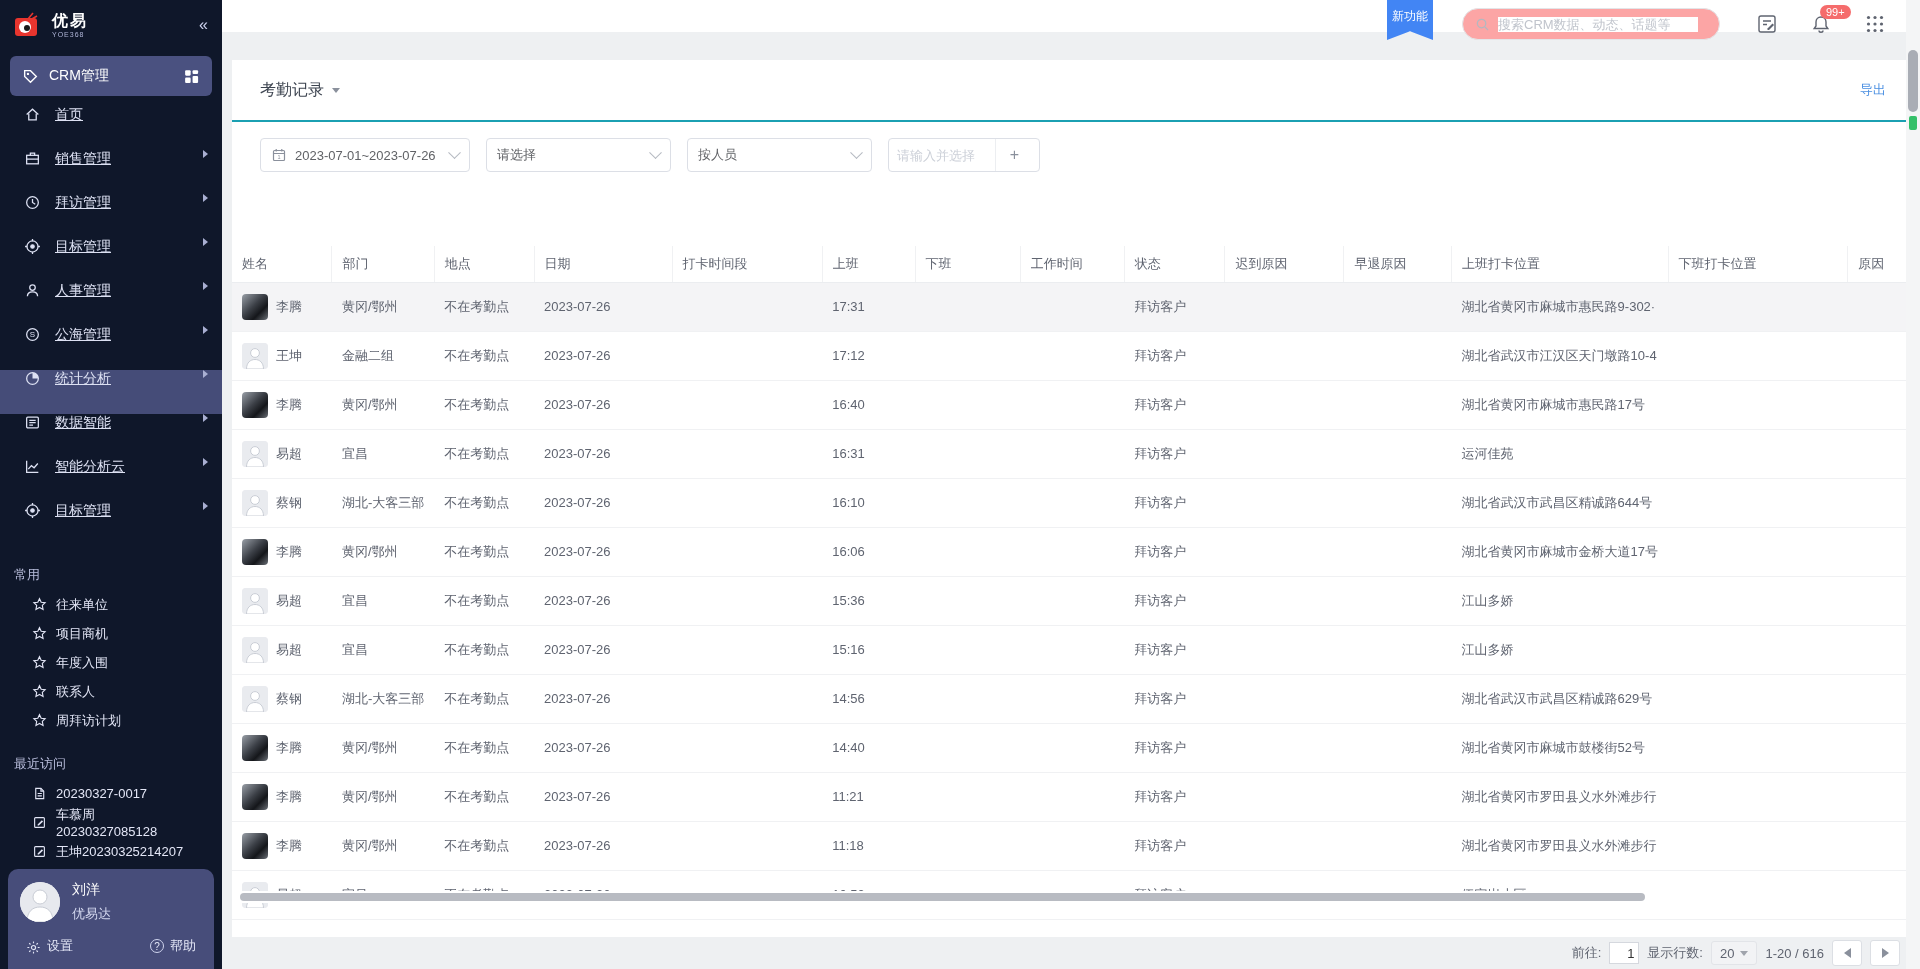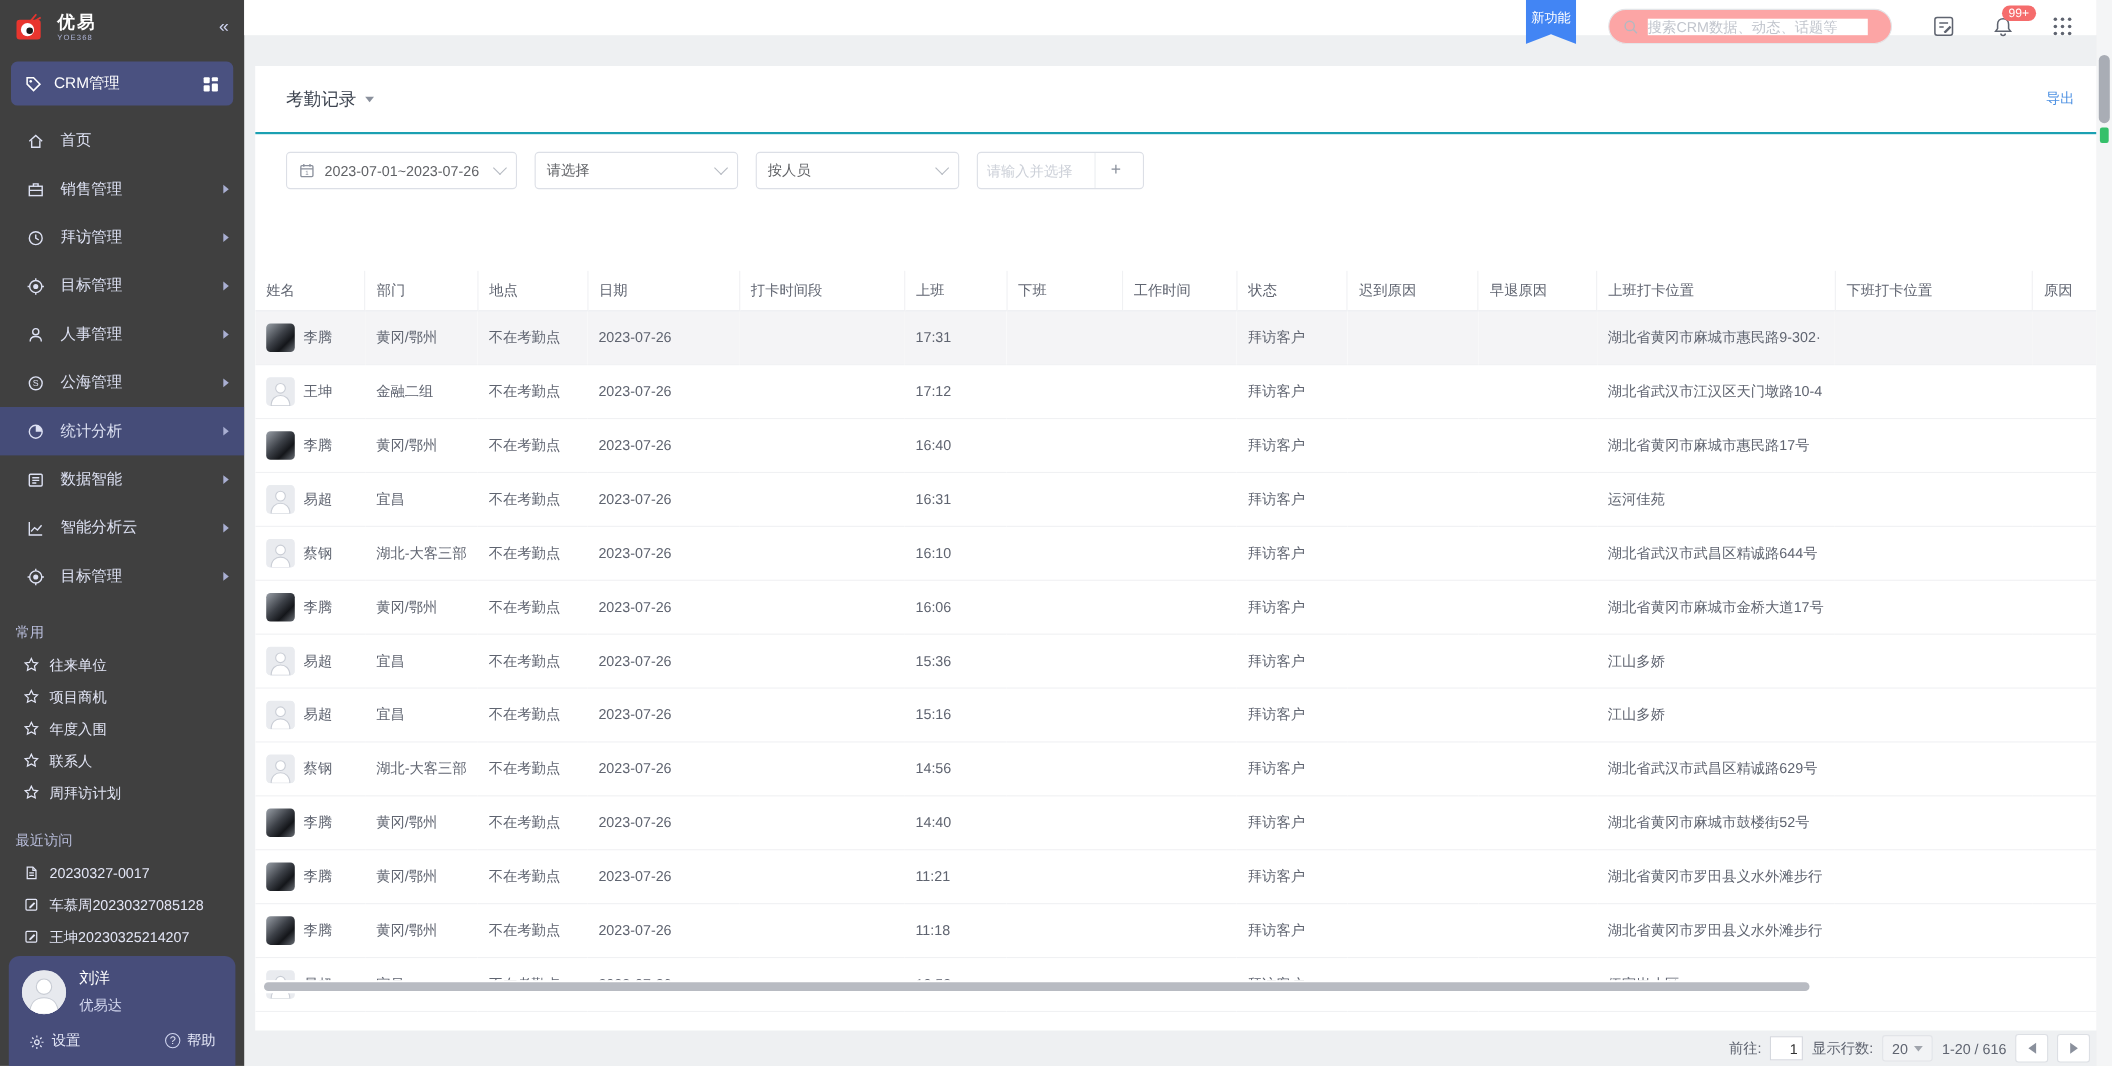--- a/index.html
+++ b/index.html
@@ -1,37 +1,37 @@
 <!DOCTYPE html>
 <html><head>
 <meta charset="utf-8">
 <style>
   * { margin:0; padding:0; box-sizing:border-box; }
   html,body { width:1920px; height:969px; overflow:hidden; font-family:"Liberation Sans","DejaVu Sans",sans-serif; background:#eef0f2; }
   .app { position:relative; width:1920px; height:969px; }
 
   
-  .sidebar { position:absolute; left:0; top:0; width:222px; height:969px; background:#404040; color:#e8eaf6; overflow:hidden; }
+  .sidebar { position:absolute; left:0; top:0; width:222px; height:969px; background:#0f172a; color:#e8eaf6; overflow:hidden; }
   .logo-row { height:50px; display:flex; align-items:center; padding:0 14px; }
   .logo-mark { width:30px; height:26px; margin-right:8px; flex:none; }
   .logo-text { display:flex; flex-direction:column; line-height:1; }
   .logo-cn { font-size:16px; font-weight:bold; color:#fff; letter-spacing:2px; }
   .logo-sub { font-size:7px; color:#aeb4d6; margin-top:2px; letter-spacing:1px; }
   .collapse { margin-left:auto; color:#cdd2ee; font-size:16px; cursor:pointer; }
   .workspace { margin:6px 10px 10px; background:#4a5180; border-radius:6px; height:40px; display:flex; align-items:center; padding:0 12px; font-size:14px; color:#fff; }
   .workspace .ws-label { margin-left:10px; }
   .ws-grid { margin-left:auto; }
-  .menu-item { height:44px; display:flex; align-items:center; padding:0 14px 0 24px; font-size:14px; color:#dde1f3; cursor:pointer; }
+  .menu-item { height:44px; display:flex; padding:0 14px 0 24px; font-size:14px; color:#dde1f3; cursor:pointer;text-decoration:underline; }
   .menu-item.active { background:#454c78; }
   .mi-icon { width:17px; height:17px; flex:none; display:flex; }
   .mi-icon svg { width:17px; height:17px; }
   .mi-label { margin-left:14px; }
   .mi-arrow { margin-left:auto; width:0; height:0; border-left:5px solid #a9afd2; border-top:4px solid transparent; border-bottom:4px solid transparent; }
   .side-section-title { font-size:13px; color:#b9bedc; padding:20px 14px 6px; }
-  .side-link { height:29px; display:flex; align-items:center; padding:0 21px; font-size:13px; color:#e3e6f6; cursor:pointer; }
+  .side-link { height:29px; display:flex; align-items:center; padding:0 32px; font-size:13px; color:#e3e6f6; cursor:pointer; }
   .side-link .sl-icon { width:15px; height:15px; margin-right:9px; display:flex; }
   .side-link .sl-icon svg { width:15px; height:15px; }
   .user-card { position:absolute; left:8px; right:8px; bottom:0; background:#474d7a; border-radius:10px 10px 0 0; padding:12px 12px 14px; }
   .user-top { display:flex; align-items:center; }
   .user-avatar { width:40px; height:40px; border-radius:50%; background:#e7e9ee; overflow:hidden; flex:none; }
   .user-avatar svg { width:40px; height:40px; }
   .user-names { margin-left:12px; }
   .user-name { font-size:14px; color:#fff; }
   .user-company { font-size:13px; color:#d4d8ef; margin-top:6px; }
   .user-actions { display:flex; justify-content:space-between; margin-top:14px; padding:0 6px; font-size:13px; color:#e3e6f6; }

